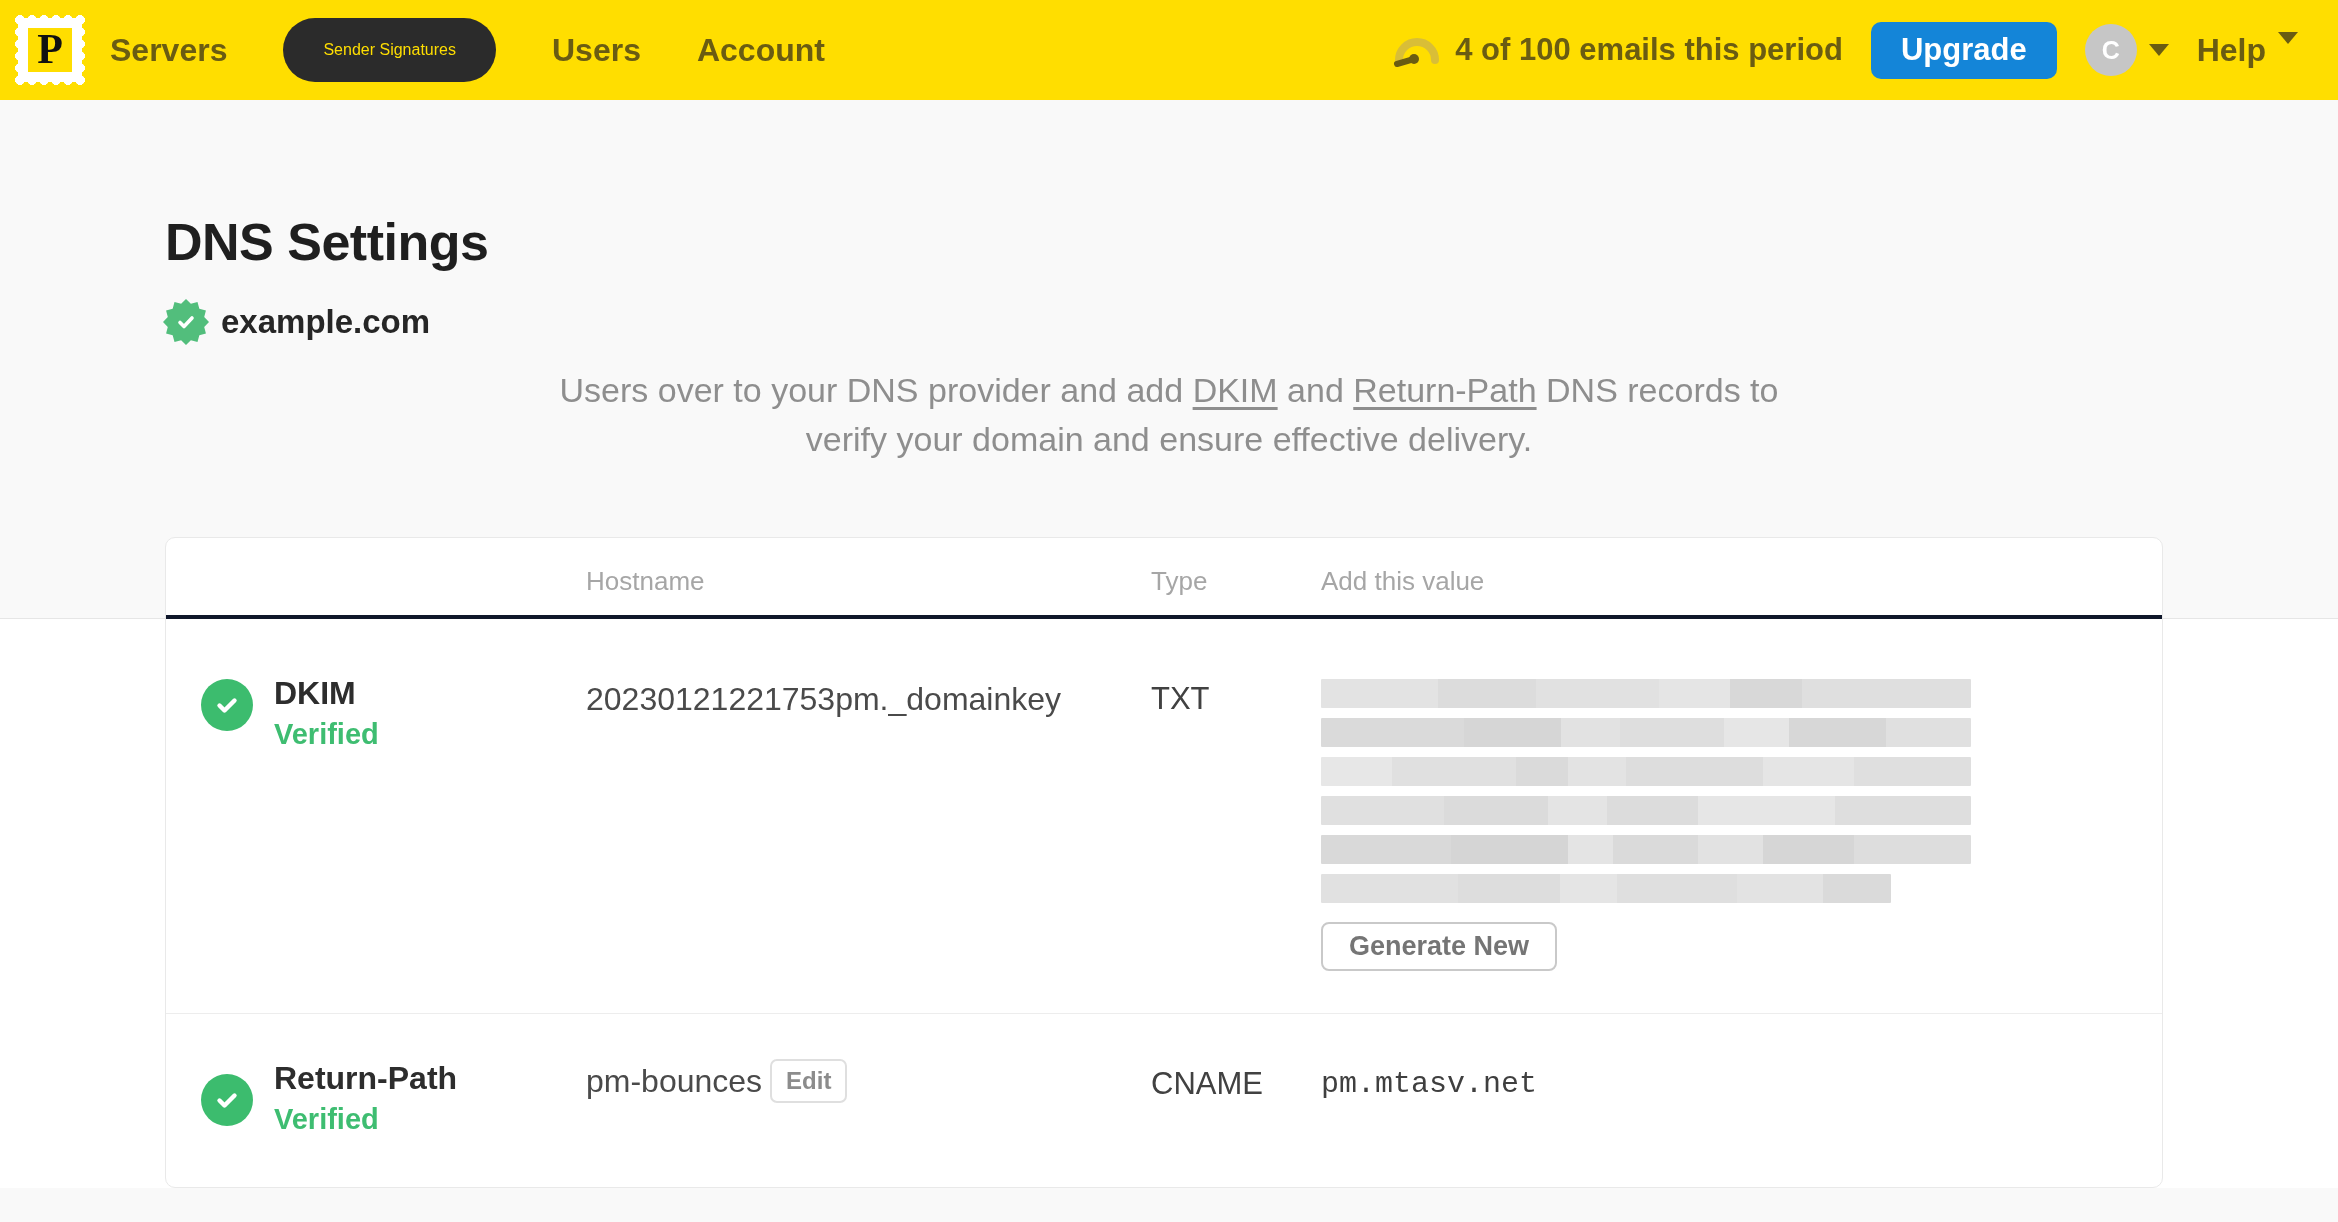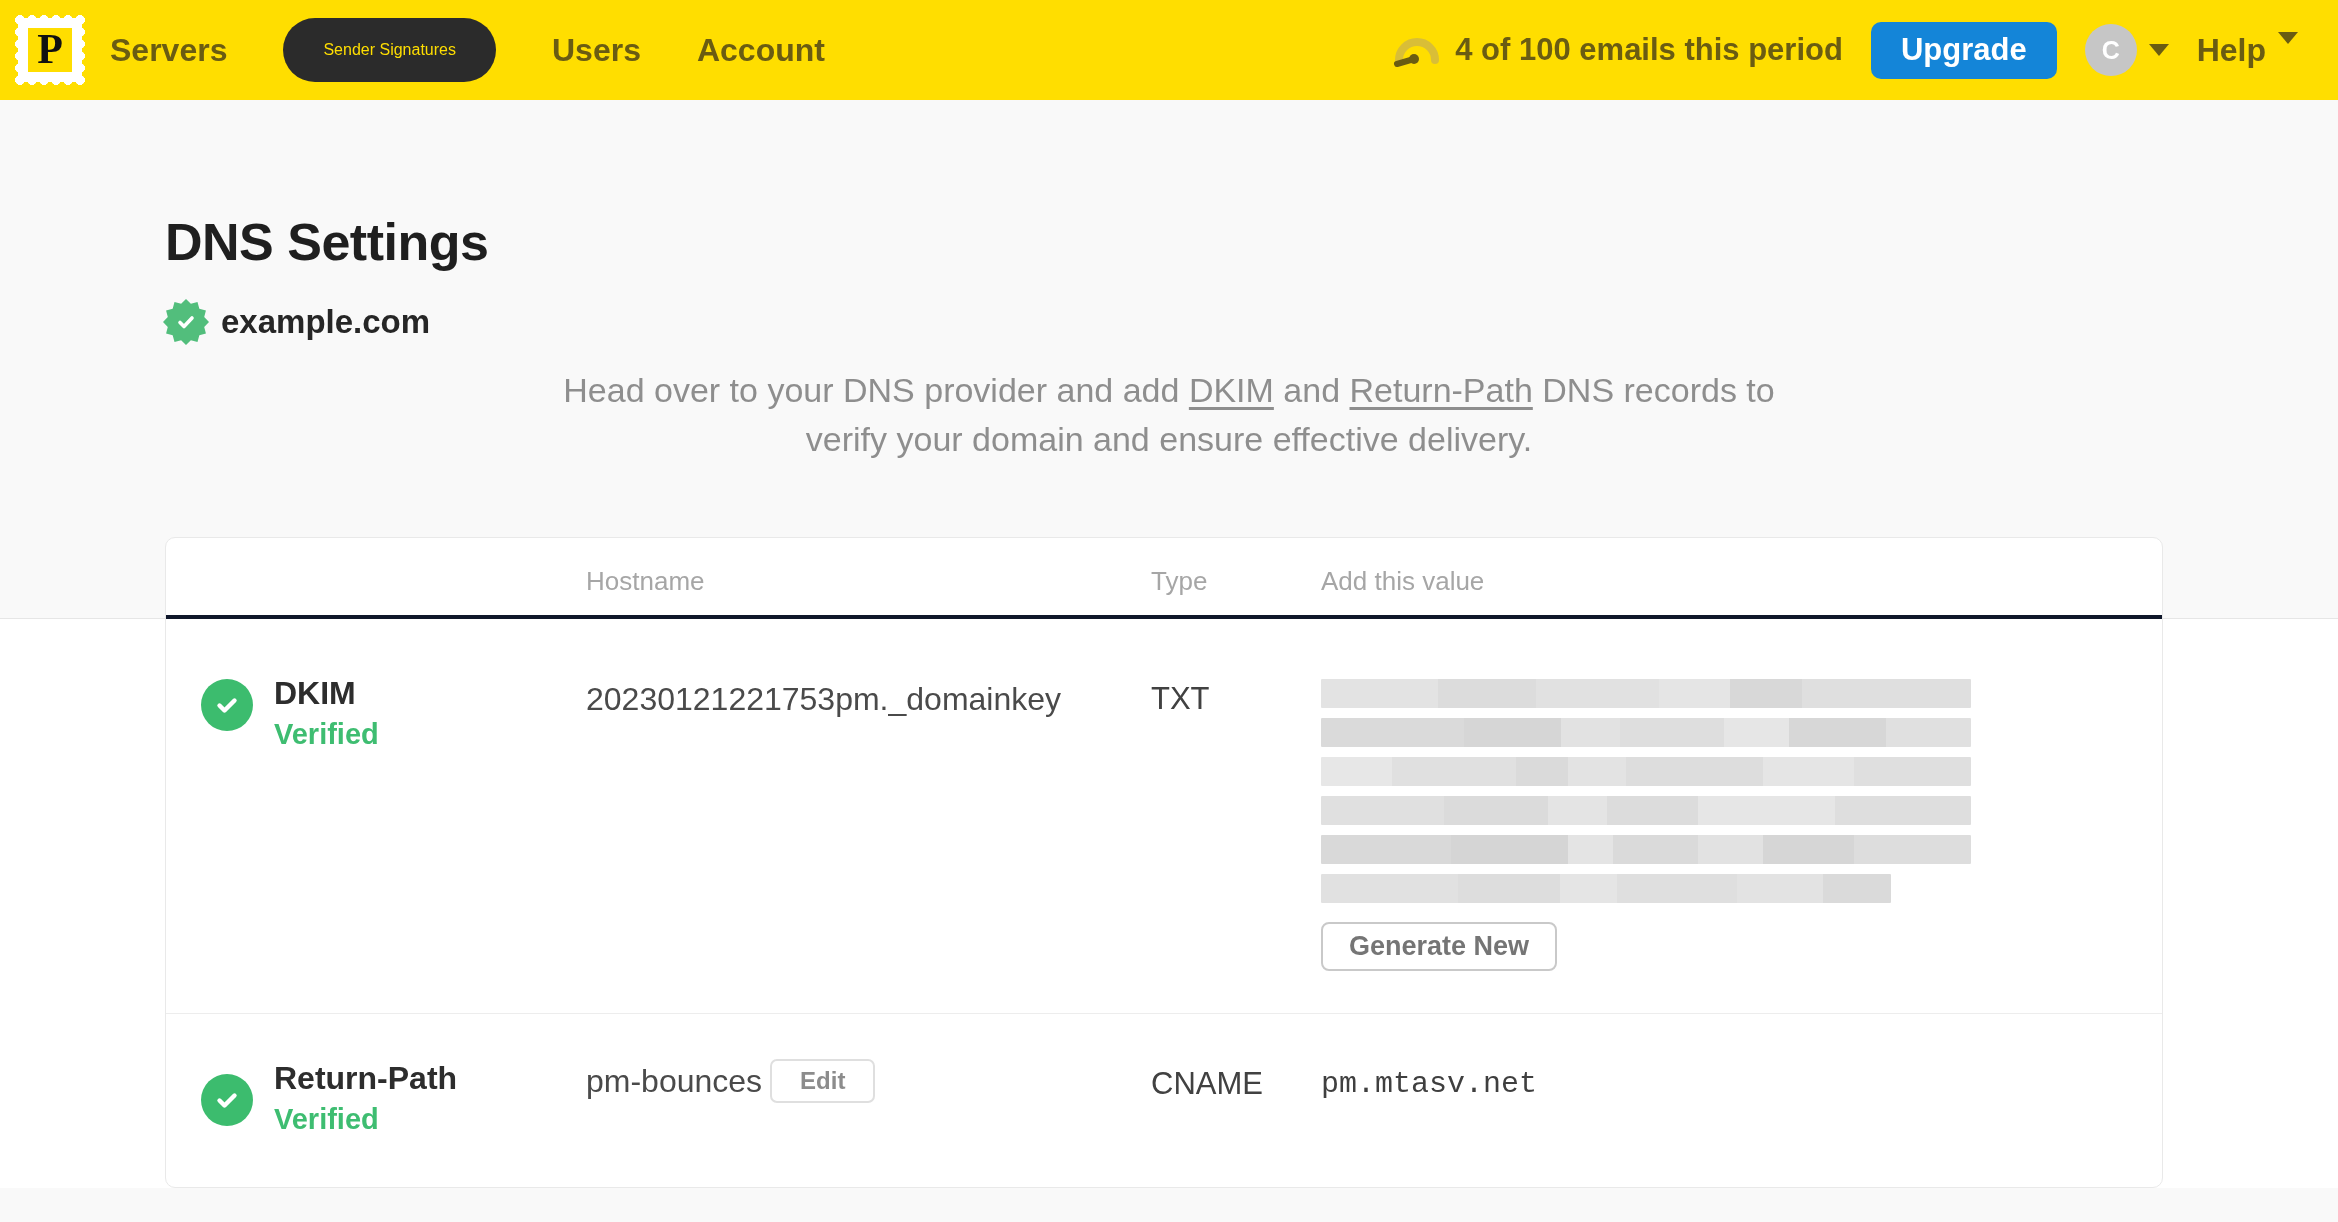--- a/index.html
+++ b/index.html
@@ -123,21 +123,21 @@
 
   .generate-btn {
     margin-top:9px; background:#FFFFFF; border:2px solid #C9C9C9; border-radius:8px;
     font-size:27px; font-weight:bold; color:#757575; padding:7px 26px; cursor:pointer;
     font-family:inherit;
   }
   .host-flex { position:absolute; left:420px; display:flex; align-items:center; gap:8px; }
   .host-flex .host-text { font-size:32px; color:#4A4A4A; }
   .edit-btn {
     background:#FFFFFF; border:2px solid #DFDFDF; border-radius:7px;
-    font-size:24px; font-weight:bold; color:#8C8C8C; padding:6px 28px; cursor:pointer;
+    font-size:24px; font-weight:bold; color:#8C8C8C; padding:6px 14px; cursor:pointer;
     font-family:inherit;
   }
   .mono-value {
     position:absolute; left:1155px; font-size:30px; color:#3F3F3F;
     font-family:"Liberation Mono","DejaVu Sans Mono",monospace;
   }
 </style>
 </head>
 <body>
 
@@ -186,21 +186,21 @@
 <div class="domain-row">
   <div class="seal">
     <svg width="24" height="24" viewBox="0 0 24 24">
       <path d="M 6 12.5 L 10 16.5 L 18 8" fill="none" stroke="#FFFFFF" stroke-width="3.6" stroke-linecap="round" stroke-linejoin="round"></path>
     </svg>
   </div>
   <span class="domain-name">example.com</span>
 </div>
 
 <div class="intro">
-  <div><span>Head over to your DNS provider and add </span><a>DKIM</a><span> and </span><a>Return-Path</a><span> DNS records to</span></div>
+  <div><span>Users over to your DNS provider and add </span><a>DKIM</a><span> and </span><a>Return-Path</a><span> DNS records to</span></div>
   <div>verify your domain and ensure effective delivery.</div>
 </div>
 
 <div class="card">
 
   <div class="thead">
     <div class="th th-hostname">Hostname</div>
     <div class="th th-type">Type</div>
     <div class="th th-value">Add this value</div>
   </div>

